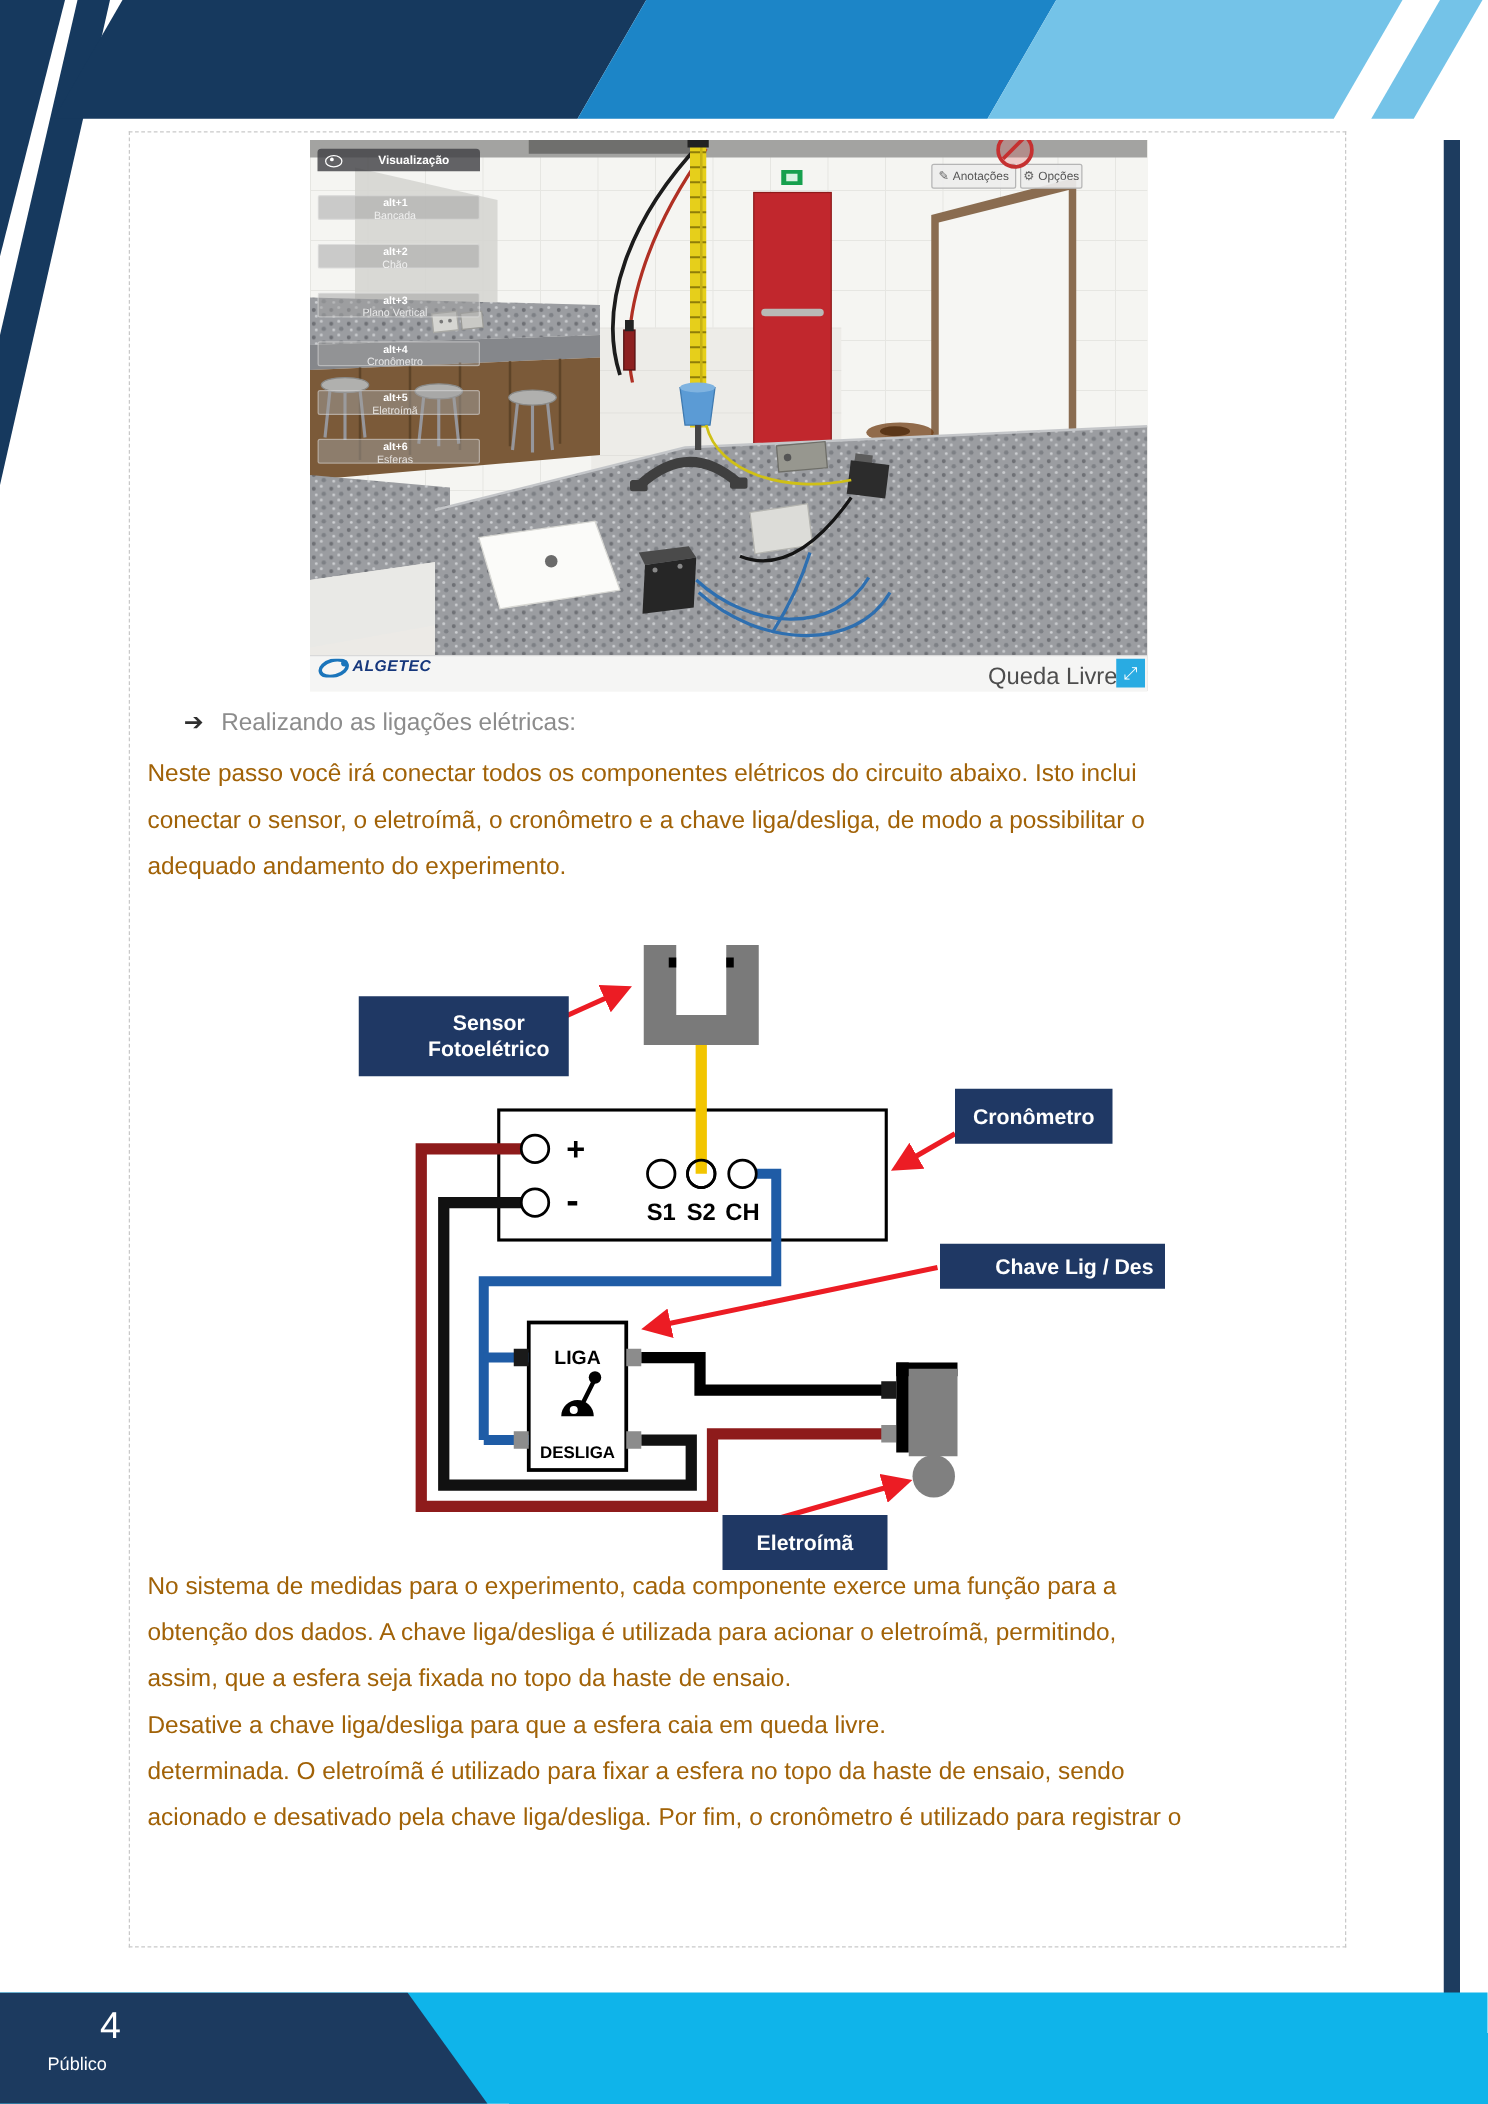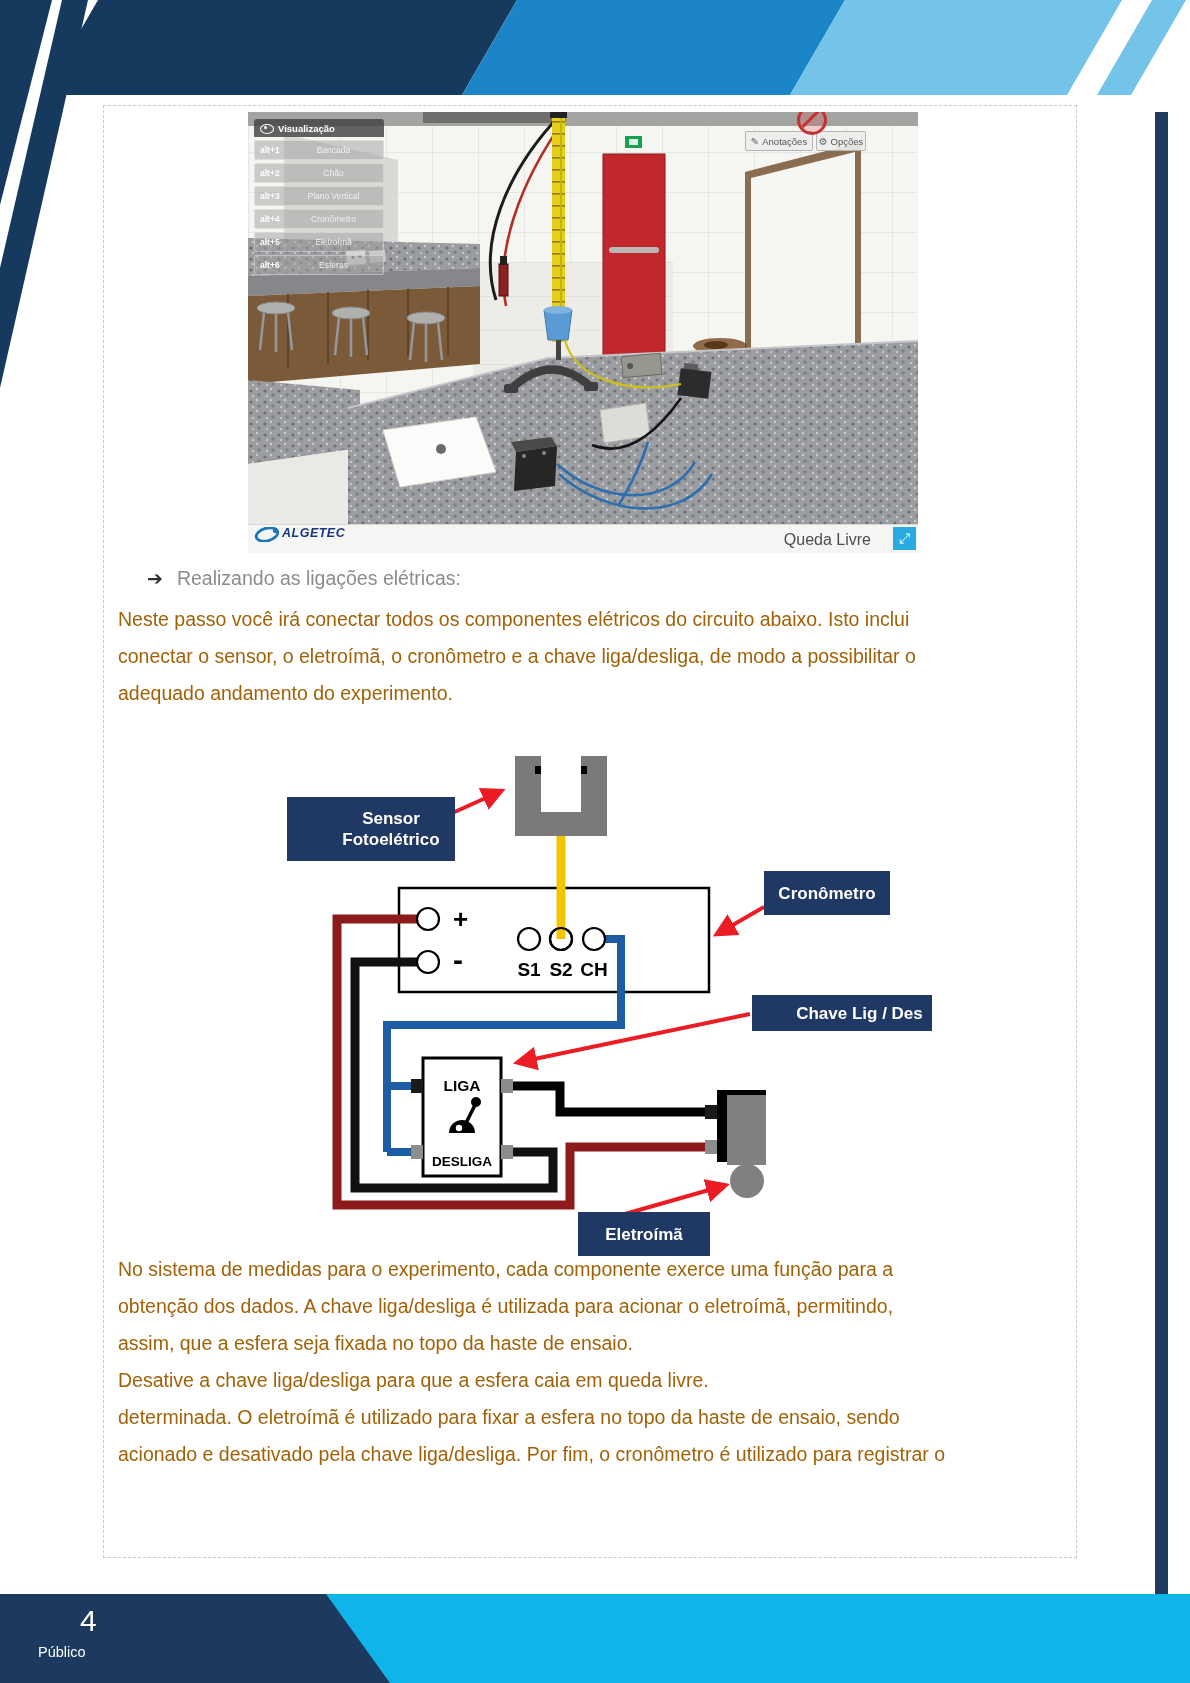--- a/index.html
+++ b/index.html
@@ -16,41 +16,41 @@
   #scene{left:248px;top:112px;width:670px;height:441px;background:#eceae6;overflow:hidden;}
   #wall{left:0;top:0;width:670px;height:320px;background:#f5f5f2;
     background-image:linear-gradient(#e6e6e2 1px,transparent 1px),linear-gradient(90deg,#e6e6e2 1px,transparent 1px);
     background-size:46px 40px;}
   #floor{left:225px;top:150px;width:200px;height:170px;background:#edece8;
     background-image:linear-gradient(#e2e1dd 1px,transparent 1px);background-size:40px 34px;}
   #scene-svg{left:0;top:0;}
   
   #view-menu{left:6px;top:7px;width:130px;}
   #view-menu .hd{height:18px;background:rgba(66,66,70,.82);border-radius:3px 3px 0 0;color:#fff;
-    font-size:9.5px;font-weight:bold;display:flex;align-items:center;padding-left:24px;position:relative;}
+    font-size:9.5px;font-weight:bold;display:flex;align-items:center;padding-left:24px;position:relative;justify-content:center;}
   .eye{position:absolute;left:6px;top:5px;width:12px;height:8px;border:1.4px solid #fff;border-radius:50%;}
   .eye::after{content:"";position:absolute;left:3.2px;top:1.2px;width:3px;height:3px;border-radius:50%;background:#fff;}
-  .vm-item{height:18px;margin-top:3px;background:rgba(160,160,160,.5);border:1px solid rgba(255,255,255,.35);
-    border-radius:2px;display:flex;align-items:center;}
+  .vm-item{height:18px;margin-top:19px;background:rgba(160,160,160,.5);border:1px solid rgba(255,255,255,.35);
+    border-radius:2px;display:flex;align-items:center;flex-direction:column;}
   .vm-key{width:30px;padding-left:5px;font-size:8.5px;font-weight:bold;color:#ffffff;}
   .vm-label{flex:1;text-align:center;font-size:8.5px;color:rgba(255,255,255,.78);padding-right:6px;}
   
   .scene-btn{height:18px;background:rgba(237,237,237,.92);border:1px solid #b5b5b5;border-radius:2px;
     display:flex;align-items:center;justify-content:center;gap:3px;font-size:9.5px;color:#555;}
   #btn-anotacoes{left:497px;top:19px;width:66px;}
   #btn-opcoes{left:568px;top:19px;width:48px;}
   .mini-icon{font-size:10px;color:#666;}
   #red-alert{left:549px;top:-7px;width:24px;height:24px;border:3px solid #c53030;border-radius:50%;
     background:rgba(220,80,80,.25);}
   #red-alert .slash{position:absolute;left:-1px;top:9px;width:24px;height:3px;background:#c53030;transform:rotate(-45deg);}
   
   #scene-bar{left:0;top:412px;width:670px;height:29px;background:#f5f5f4;border-top:1px solid #d9d9d9;}
   #brand-name{left:34px;top:414px;font-size:12.5px;font-weight:bold;font-style:italic;color:#16377C;letter-spacing:.5px;}
   #brand-sub{left:7px;top:429px;font-size:8px;font-weight:normal;color:#1a1a1a;margin-top:40px;}
-  #exp-name{right:47px;top:419px;position:absolute;font-size:16px;color:#4d4d4d;}
+  #exp-name{right:24px;top:419px;position:absolute;font-size:19px;color:#4d4d4d;}
   #expand-btn{left:645px;top:415px;width:23px;height:23px;background:#29ABE2;color:#fff;display:flex;
     align-items:center;justify-content:center;font-size:14px;}
   
   #heading{left:147px;top:567px;font-size:19.5px;color:#8c8c8c;display:flex;align-items:baseline;}
   #heading .bullet{color:#2f2f2f;margin-right:14px;font-size:19px;}
   .para{left:118px;color:#a16207;font-size:19.5px;line-height:37px;}
   .para div{white-space:nowrap;}
   #para1{top:601px;}
   #para2{top:1251px;}
   

